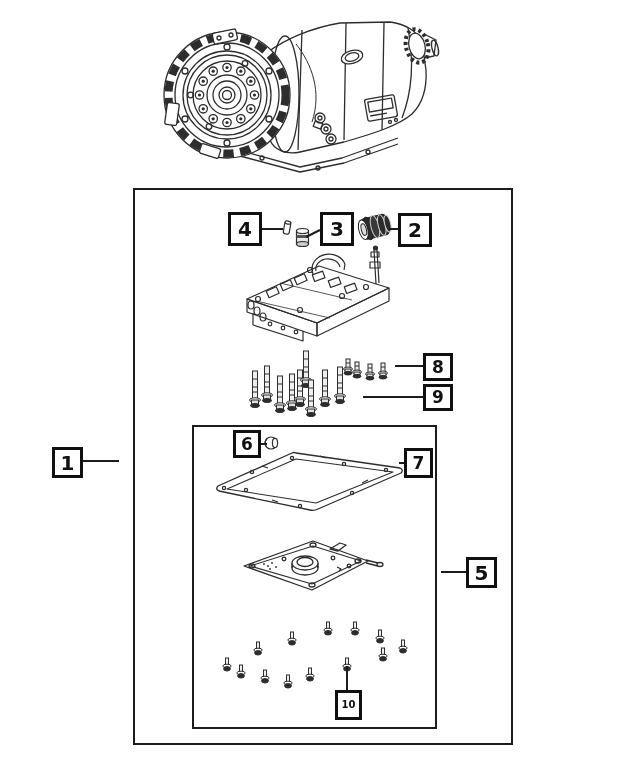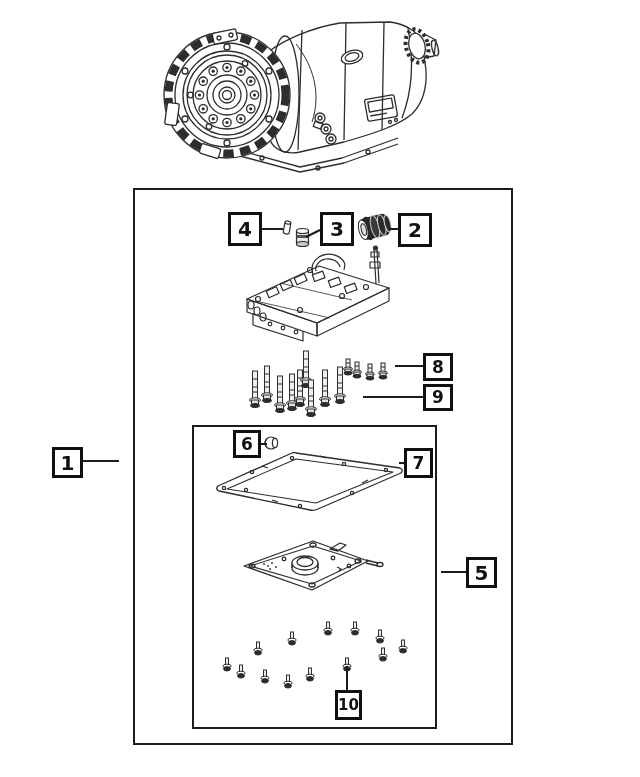--- a/index.html
+++ b/index.html
@@ -327,17 +327,17 @@
   </div>
   <div class="callout small" style="left:404px;top:448px;width:29px;height:30px;">
     <span>7</span>
   </div>
   <div class="callout small" style="left:423px;top:353px;width:30px;height:28px;">
     <span>8</span>
   </div>
   <div class="callout small" style="left:423px;top:384px;width:30px;height:27px;">
     <span>9</span>
   </div>
-  <div class="callout small" style="left:335px;top:690px;width:27px;height:30px;font-size:15px;">
+  <div class="callout small" style="left:335px;top:690px;width:27px;height:30px;font-size:10px;">
     <span>10</span>
   </div>
 
 </div>
 
 </body></html>

